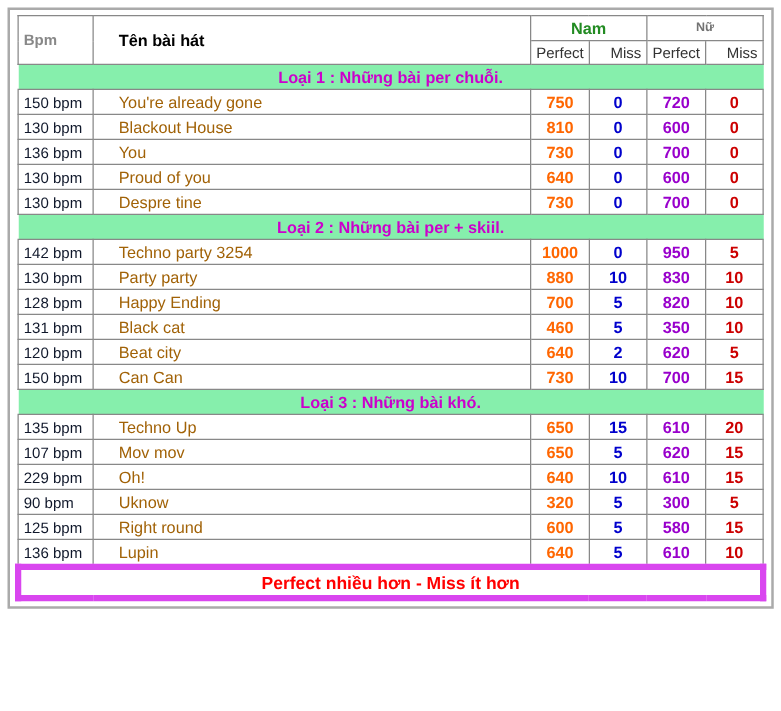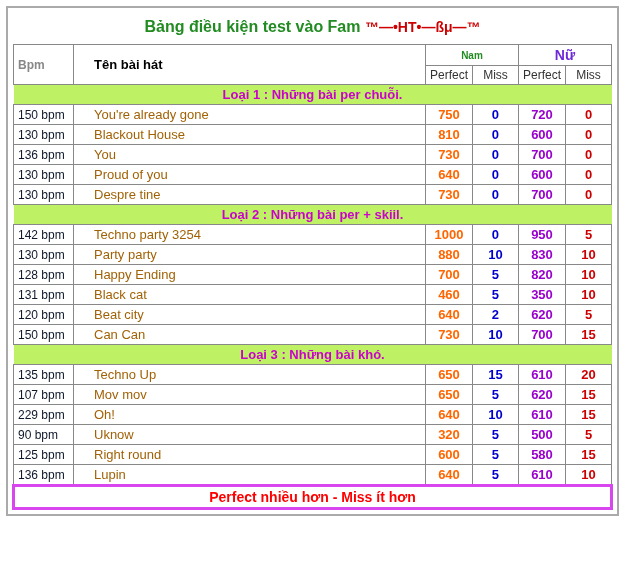--- a/index.html
+++ b/index.html
@@ -33,43 +33,43 @@
       border-collapse: collapse;
     }
     td, th {
       border: 1px solid #888;
       padding: 2px 4px;
       text-align: center;
     }
     .header-nam {
       color: #228B22;
       font-weight: bold;
+      font-size: 13px;
+    }
+    .header-nu {
+      color: #737373;
+      font-weight: bold;
       font-size: 10px;
-    }
-    .header-nu {
-      color: #6d28d9;
-      font-weight: bold;
-      font-size: 14px;
     }
     .col-bpm {
       width: 60px;
       color: #888;
       font-size: 12px;
       text-align: left;
       padding-left: 4px;
     }
     .col-ten {
       text-align: left;
       padding-left: 20px;
     }
     .col-num {
       width: 46px;
     }
     .section-header td {
-      background: #bef264;
+      background: #86efac;
       color: #cc00cc;
       font-weight: bold;
       font-size: 13px;
       border-left: none;
       border-right: none;
       border-top: 1px solid #888;
       border-bottom: 1px solid #888;
       text-align: center;
     }
     .perfect-nam {
@@ -93,36 +93,33 @@
     }
     .bpm-val {
       color: #0f172a;
       font-size: 12px;
     }
     .footer-row td {
       color: #ff0000;
       font-weight: bold;
       font-size: 14px;
       text-align: center;
-      border: 3px solid #d946ef;
+      border: 5px solid #d946ef;
     }
     .subheader th {
       font-size: 12px;
       color: #333;
       font-weight: normal;
+      text-align: right;
     }
   </style>
 </head>
 <body>
 
 <div class="outer">
-  <div class="title-row">
-    <span>Bảng điều kiện test vào Fam</span>
-    <span class="tm-ht">™—•HT•—ßμ—™</span>
-  </div>
   <table>
     <thead>
       <tr>
         <th rowspan="2" class="col-bpm">Bpm</th>
         <th rowspan="2" class="col-ten">Tên bài hát</th>
         <th colspan="2" class="header-nam">Nam</th>
         <th colspan="2" class="header-nu">Nữ</th>
       </tr>
       <tr class="subheader">
         <th class="col-num perfect-nam">Perfect</th>
@@ -251,21 +248,21 @@
           <td class="col-num perfect-nam">640</td>
           <td class="col-num miss-nam">10</td>
           <td class="col-num perfect-nu">610</td>
           <td class="col-num miss-nu">15</td>
         </tr>
         <tr>
           <td class="col-bpm bpm-val">90 bpm</td>
           <td class="col-ten song-name">Uknow</td>
           <td class="col-num perfect-nam">320</td>
           <td class="col-num miss-nam">5</td>
-          <td class="col-num perfect-nu">500</td>
+          <td class="col-num perfect-nu">300</td>
           <td class="col-num miss-nu">5</td>
         </tr>
         <tr>
           <td class="col-bpm bpm-val">125 bpm</td>
           <td class="col-ten song-name">Right round</td>
           <td class="col-num perfect-nam">600</td>
           <td class="col-num miss-nam">5</td>
           <td class="col-num perfect-nu">580</td>
           <td class="col-num miss-nu">15</td>
         </tr>

